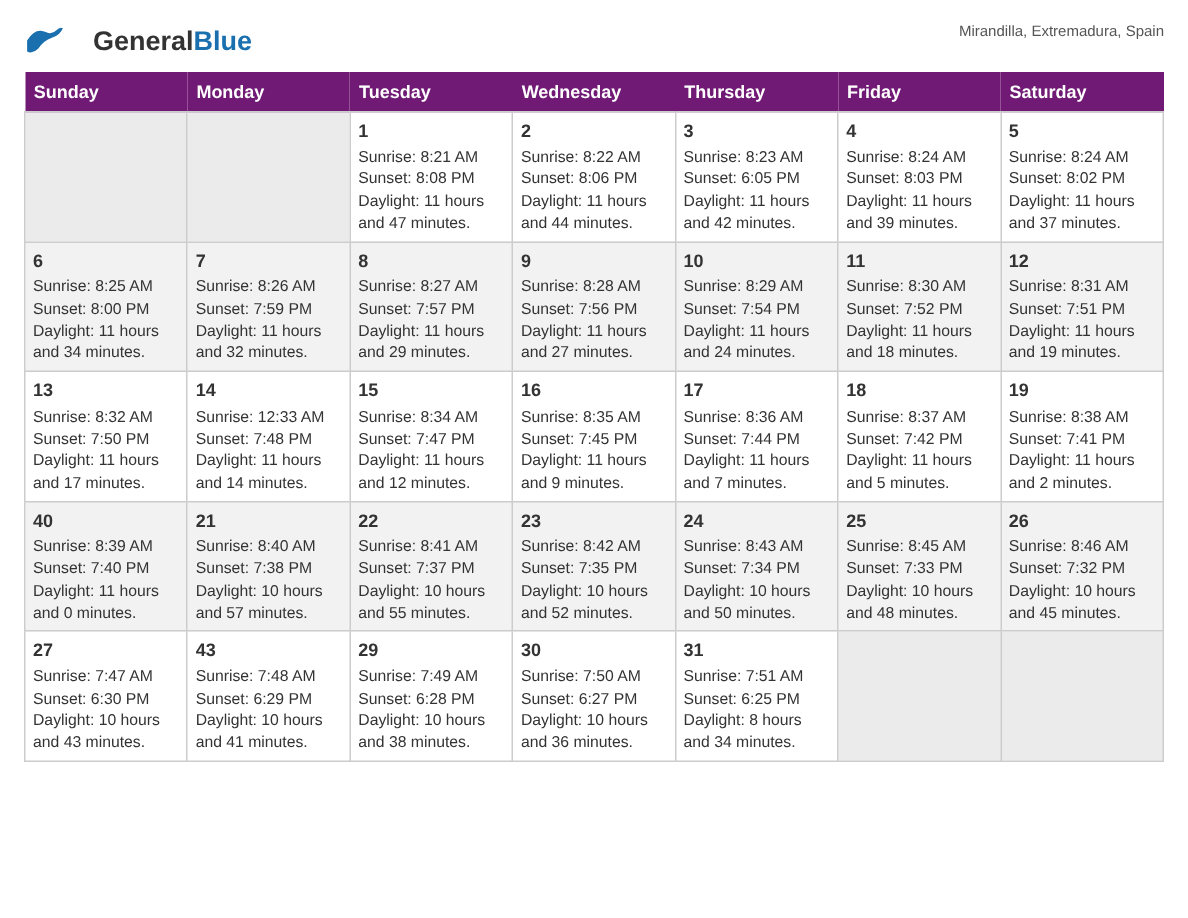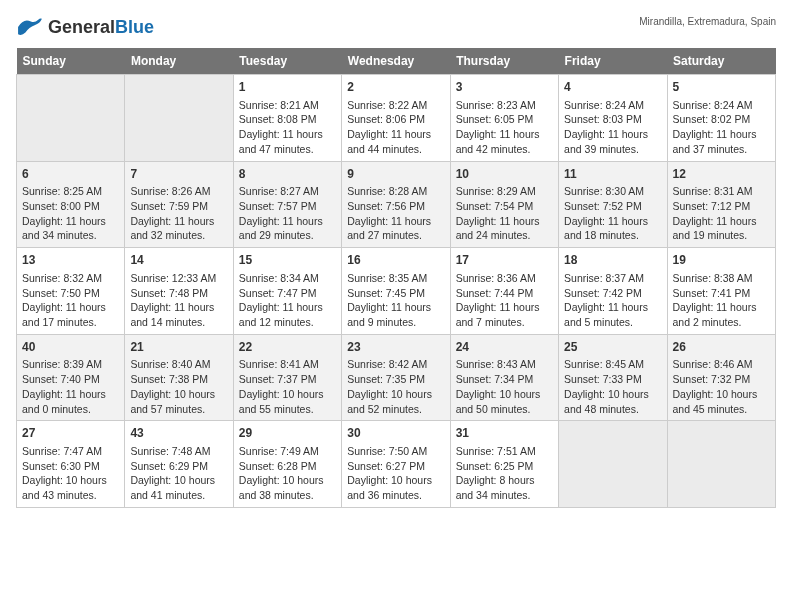--- a/index.html
+++ b/index.html
@@ -12,38 +12,38 @@
     }
     .header {
       display: flex;
       justify-content: space-between;
       align-items: flex-start;
       margin-bottom: 10px;
     }
     .logo {
       display: flex;
       align-items: center;
-      gap: 4px;
+      gap: 18px;
     }
     .logo-text-general { font-size: 18px; font-weight: bold; color: #333; }
     .logo-text-blue { font-size: 18px; font-weight: bold; color: #1a6faf; }
     .logo-bird {
       width: 28px;
       height: 22px;
     }
     .title-area { text-align: right; }
     .month-title { font-size: 36px; font-weight: bold; color: #333; }
     .location { font-size: 10px; color: #555; }
     table {
       width: 100%;
       border-collapse: collapse;
       font-size: 11px;
     }
     th {
-      background-color: #737373;
+      background-color: #701a75;
       color: #fff;
       text-align: left;
       padding: 6px 6px;
       font-size: 12px;
       font-weight: bold;
     }
     td {
       border: 1px solid #ccc;
       vertical-align: top;
       padding: 4px 5px;
@@ -100,21 +100,21 @@
         <td><span class="day-number">4</span><span>Sunrise: 8:24 AM</span><br><span>Sunset: 8:03 PM</span><br><span>Daylight: 11 hours and 39 minutes.</span></td>
         <td><span class="day-number">5</span><span>Sunrise: 8:24 AM</span><br><span>Sunset: 8:02 PM</span><br><span>Daylight: 11 hours and 37 minutes.</span></td>
       </tr>
       <tr>
         <td><span class="day-number">6</span><span>Sunrise: 8:25 AM</span><br><span>Sunset: 8:00 PM</span><br><span>Daylight: 11 hours and 34 minutes.</span></td>
         <td><span class="day-number">7</span><span>Sunrise: 8:26 AM</span><br><span>Sunset: 7:59 PM</span><br><span>Daylight: 11 hours and 32 minutes.</span></td>
         <td><span class="day-number">8</span><span>Sunrise: 8:27 AM</span><br><span>Sunset: 7:57 PM</span><br><span>Daylight: 11 hours and 29 minutes.</span></td>
         <td><span class="day-number">9</span><span>Sunrise: 8:28 AM</span><br><span>Sunset: 7:56 PM</span><br><span>Daylight: 11 hours and 27 minutes.</span></td>
         <td><span class="day-number">10</span><span>Sunrise: 8:29 AM</span><br><span>Sunset: 7:54 PM</span><br><span>Daylight: 11 hours and 24 minutes.</span></td>
         <td><span class="day-number">11</span><span>Sunrise: 8:30 AM</span><br><span>Sunset: 7:52 PM</span><br><span>Daylight: 11 hours and 18 minutes.</span></td>
-        <td><span class="day-number">12</span><span>Sunrise: 8:31 AM</span><br><span>Sunset: 7:12 PM</span><br><span>Daylight: 11 hours and 19 minutes.</span></td>
+        <td><span class="day-number">12</span><span>Sunrise: 8:31 AM</span><br><span>Sunset: 7:51 PM</span><br><span>Daylight: 11 hours and 19 minutes.</span></td>
       </tr>
       <tr>
         <td><span class="day-number">13</span><span>Sunrise: 8:32 AM</span><br><span>Sunset: 7:50 PM</span><br><span>Daylight: 11 hours and 17 minutes.</span></td>
         <td><span class="day-number">14</span><span>Sunrise: 12:33 AM</span><br><span>Sunset: 7:48 PM</span><br><span>Daylight: 11 hours and 14 minutes.</span></td>
         <td><span class="day-number">15</span><span>Sunrise: 8:34 AM</span><br><span>Sunset: 7:47 PM</span><br><span>Daylight: 11 hours and 12 minutes.</span></td>
         <td><span class="day-number">16</span><span>Sunrise: 8:35 AM</span><br><span>Sunset: 7:45 PM</span><br><span>Daylight: 11 hours and 9 minutes.</span></td>
         <td><span class="day-number">17</span><span>Sunrise: 8:36 AM</span><br><span>Sunset: 7:44 PM</span><br><span>Daylight: 11 hours and 7 minutes.</span></td>
         <td><span class="day-number">18</span><span>Sunrise: 8:37 AM</span><br><span>Sunset: 7:42 PM</span><br><span>Daylight: 11 hours and 5 minutes.</span></td>
         <td><span class="day-number">19</span><span>Sunrise: 8:38 AM</span><br><span>Sunset: 7:41 PM</span><br><span>Daylight: 11 hours and 2 minutes.</span></td>
       </tr>

